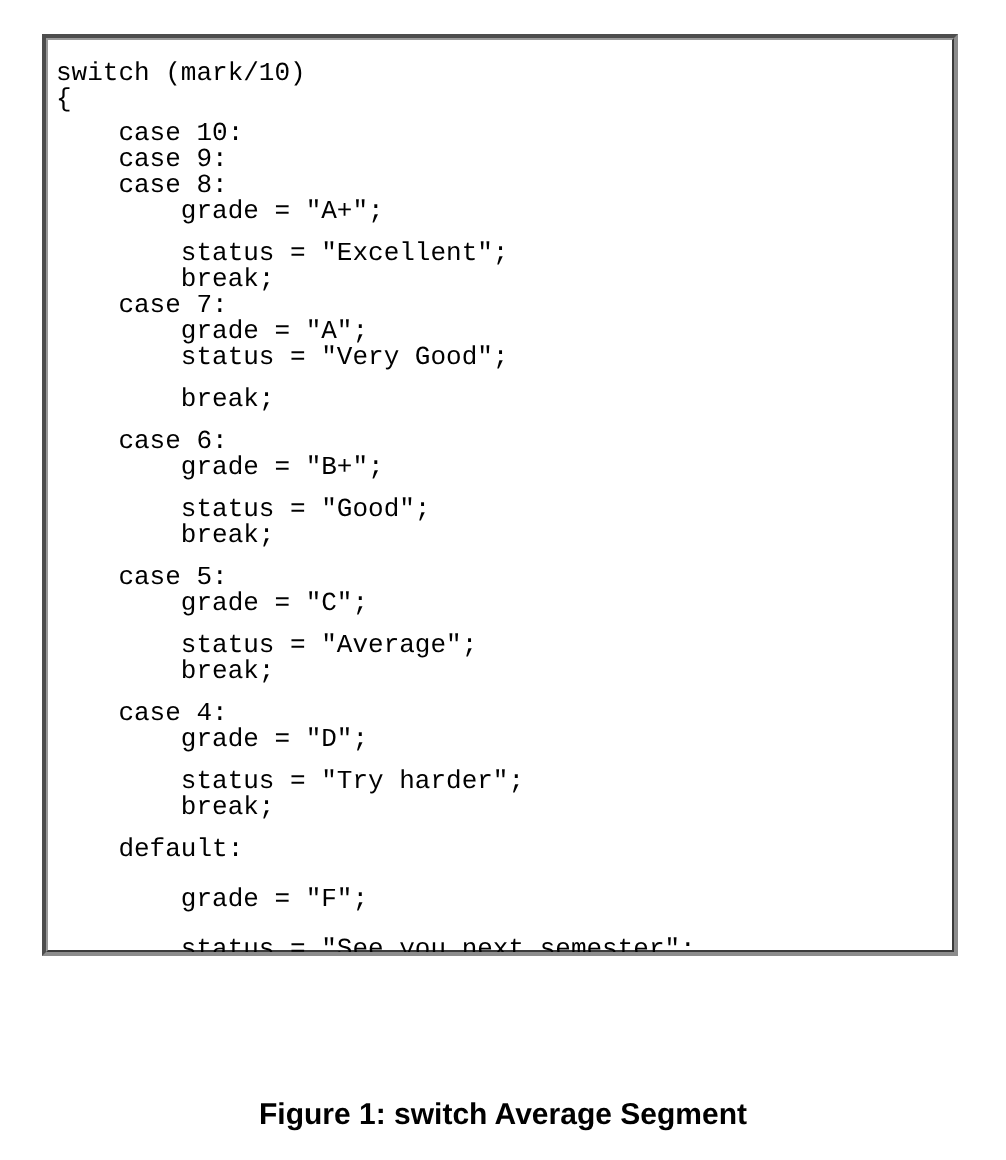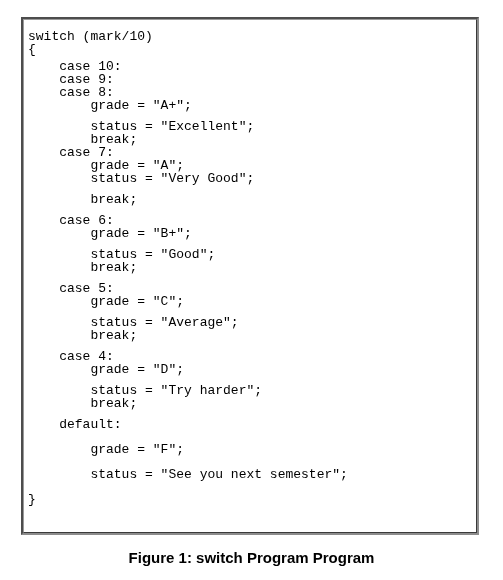--- a/index.html
+++ b/index.html
@@ -15,21 +15,21 @@
     font-family: "Liberation Sans", sans-serif;
     overflow: hidden;
   }
 
   
   #code-box {
     position: absolute;
     left: 21px;
     top: 17px;
     width: 458px;
-    height: 518px;
+    height: 461px;
     box-sizing: border-box;
     background: #a3a3a3;
     border-top: 2px solid #4d4d4d;
     border-left: 2px solid #4d4d4d;
     border-right: 2px solid #8c8c8c;
     border-bottom: 2px solid #8c8c8c;
     overflow: hidden;
   }
   #code-box-inner {
     position: absolute;
@@ -86,13 +86,13 @@
 </style>
 </head>
 <body>
 
 <div id="code-box">
   <div id="code-box-inner">
     <div id="code-listing"><div class="code-line">switch (mark/10)</div><div class="code-line">{</div><div class="code-line gap-1">    case 10:</div><div class="code-line">    case 9:</div><div class="code-line">    case 8:</div><div class="code-line">        grade = "A+";</div><div class="code-line gap-2">        status = "Excellent";</div><div class="code-line">        break;</div><div class="code-line">    case 7:</div><div class="code-line">        grade = "A";</div><div class="code-line">        status = "Very Good";</div><div class="code-line gap-2">        break;</div><div class="code-line gap-2">    case 6:</div><div class="code-line">        grade = "B+";</div><div class="code-line gap-2">        status = "Good";</div><div class="code-line">        break;</div><div class="code-line gap-2">    case 5:</div><div class="code-line">        grade = "C";</div><div class="code-line gap-2">        status = "Average";</div><div class="code-line">        break;</div><div class="code-line gap-2">    case 4:</div><div class="code-line">        grade = "D";</div><div class="code-line gap-2">        status = "Try harder";</div><div class="code-line">        break;</div><div class="code-line gap-2">    default:</div><div class="code-line gap-3">        grade = "F";</div><div class="code-line gap-3">        status = "See you next semester";</div><div class="code-line gap-3">}</div></div>
   </div>
 </div>
 
-<div id="figure-caption">Figure 1: switch Program Program</div>
+<div id="figure-caption">Figure 1: switch Average Segment</div>
 
 </body></html>

